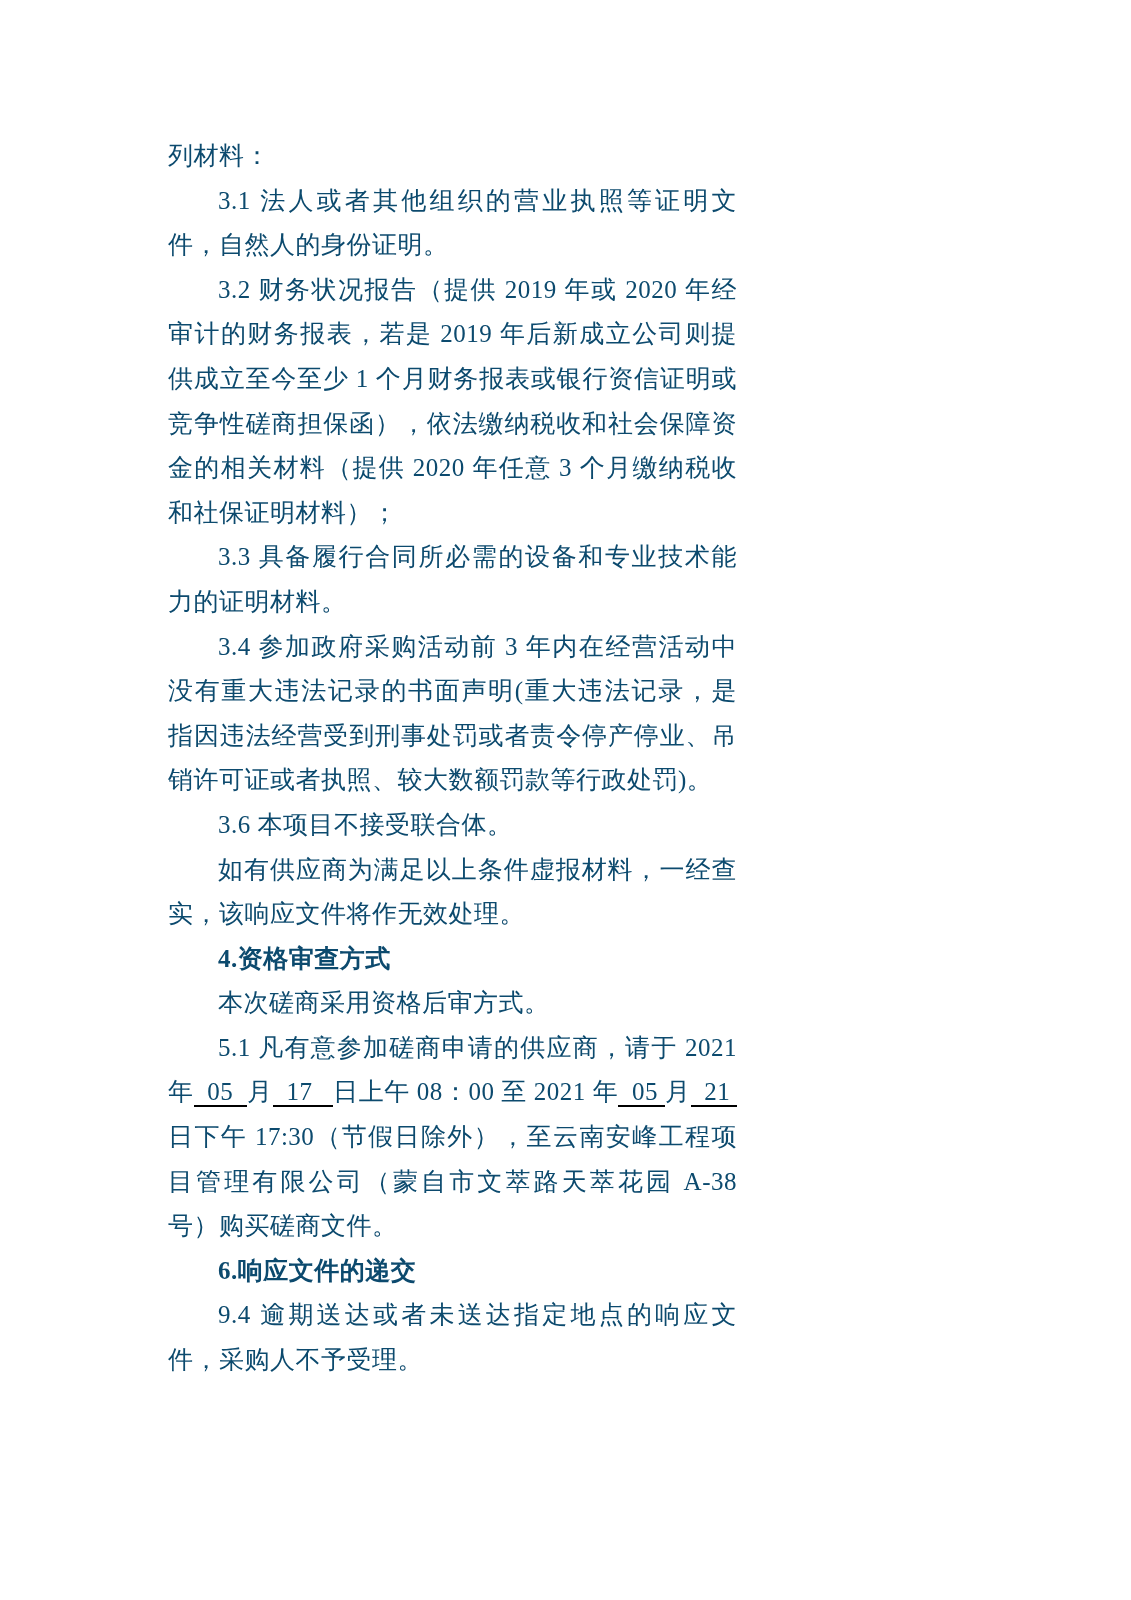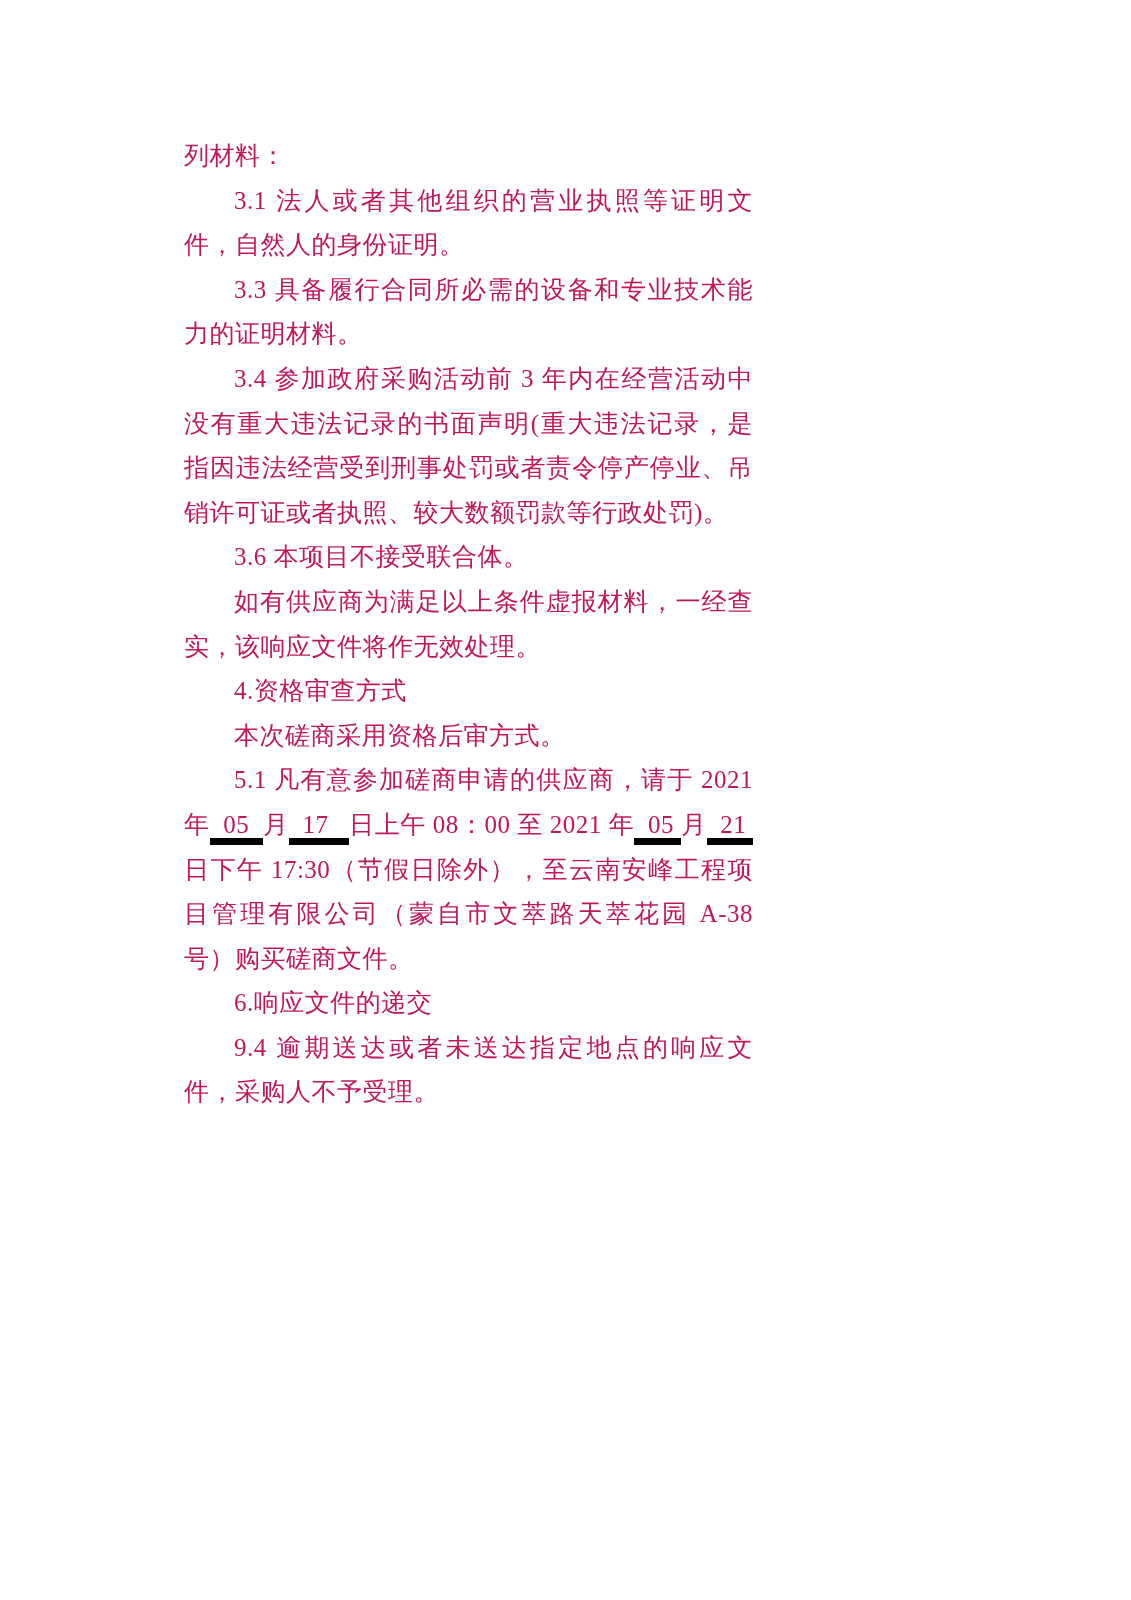--- a/index.html
+++ b/index.html
@@ -6,53 +6,53 @@
     margin: 0;
     padding: 0;
     background: #ffffff;
   }
   .page {
     position: relative;
     width: 899px;
     height: 1600px;
     box-sizing: border-box;
     background: #ffffff;
-    color: #be185d;
+    color: #0c4a6e;
     padding: 134px 162px 0 168px;
     font-family: "Liberation Serif", "DejaVu Serif", serif;
     overflow: hidden;
-    margin-left: 16px;
   }
   .doc p {
     margin: 0;
     font-size: 25px;
     line-height: 44.6px;
     text-align: justify;
     letter-spacing: 0.5px;
   }
   .ind {
     text-indent: 2em;
   }
   .hd {
-    font-weight: 400;
+    font-weight: 700;
     letter-spacing: 1px;
   }
   .u {
-    border-bottom: 7px solid #000000;
+    border-bottom: 2px solid #000000;
   }
 </style>
 </head>
 <body>
 
 <div class="page">
   <div class="doc">
 
     <p>列材料：</p>
 
     <p class="ind">3.1 法人或者其他组织的营业执照等证明文件，自然人的身份证明。</p>
+    <p class="ind">3.2 财务状况报告（提供 2019 年或 2020 年经审计的财务报表，若是 2019 年后新成立公司则提供成立至今至少 1 个月财务报表或银行资信证明或竞争性磋商担保函），依法缴纳税收和社会保障资金的相关材料（提供 2020 年任意 3 个月缴纳税收和社保证明材料）；</p>
     <p class="ind">3.3 具备履行合同所必需的设备和专业技术能力的证明材料。</p>
     <p class="ind">3.4 参加政府采购活动前 3 年内在经营活动中没有重大违法记录的书面声明(重大违法记录，是指因违法经营受到刑事处罚或者责令停产停业、吊销许可证或者执照、较大数额罚款等行政处罚)。</p>
     <p class="ind">3.6 本项目不接受联合体。</p>
     <p class="ind">如有供应商为满足以上条件虚报材料，一经查实，该响应文件将作无效处理。</p>
 
     <p class="ind hd">4.资格审查方式</p>
     <p class="ind">本次磋商采用资格后审方式。</p>
 
 
     <p class="ind"><span>5.1 凡有意参加磋商申请的供应商，请于 2021 年</span><span class="u">&nbsp;&nbsp;05&nbsp;&nbsp;</span><span>月</span><span class="u">&nbsp;&nbsp;17&nbsp;&nbsp;&nbsp;</span><span>日上午 08：00 至 2021 年</span><span class="u">&nbsp;&nbsp;05&nbsp;</span><span>月</span><span class="u">&nbsp;&nbsp;21&nbsp;</span><span> 日下午 17:30（节假日除外），至云南安峰工程项目管理有限公司（蒙自市文萃路天萃花园 A-38 号）购买磋商文件。</span></p>

